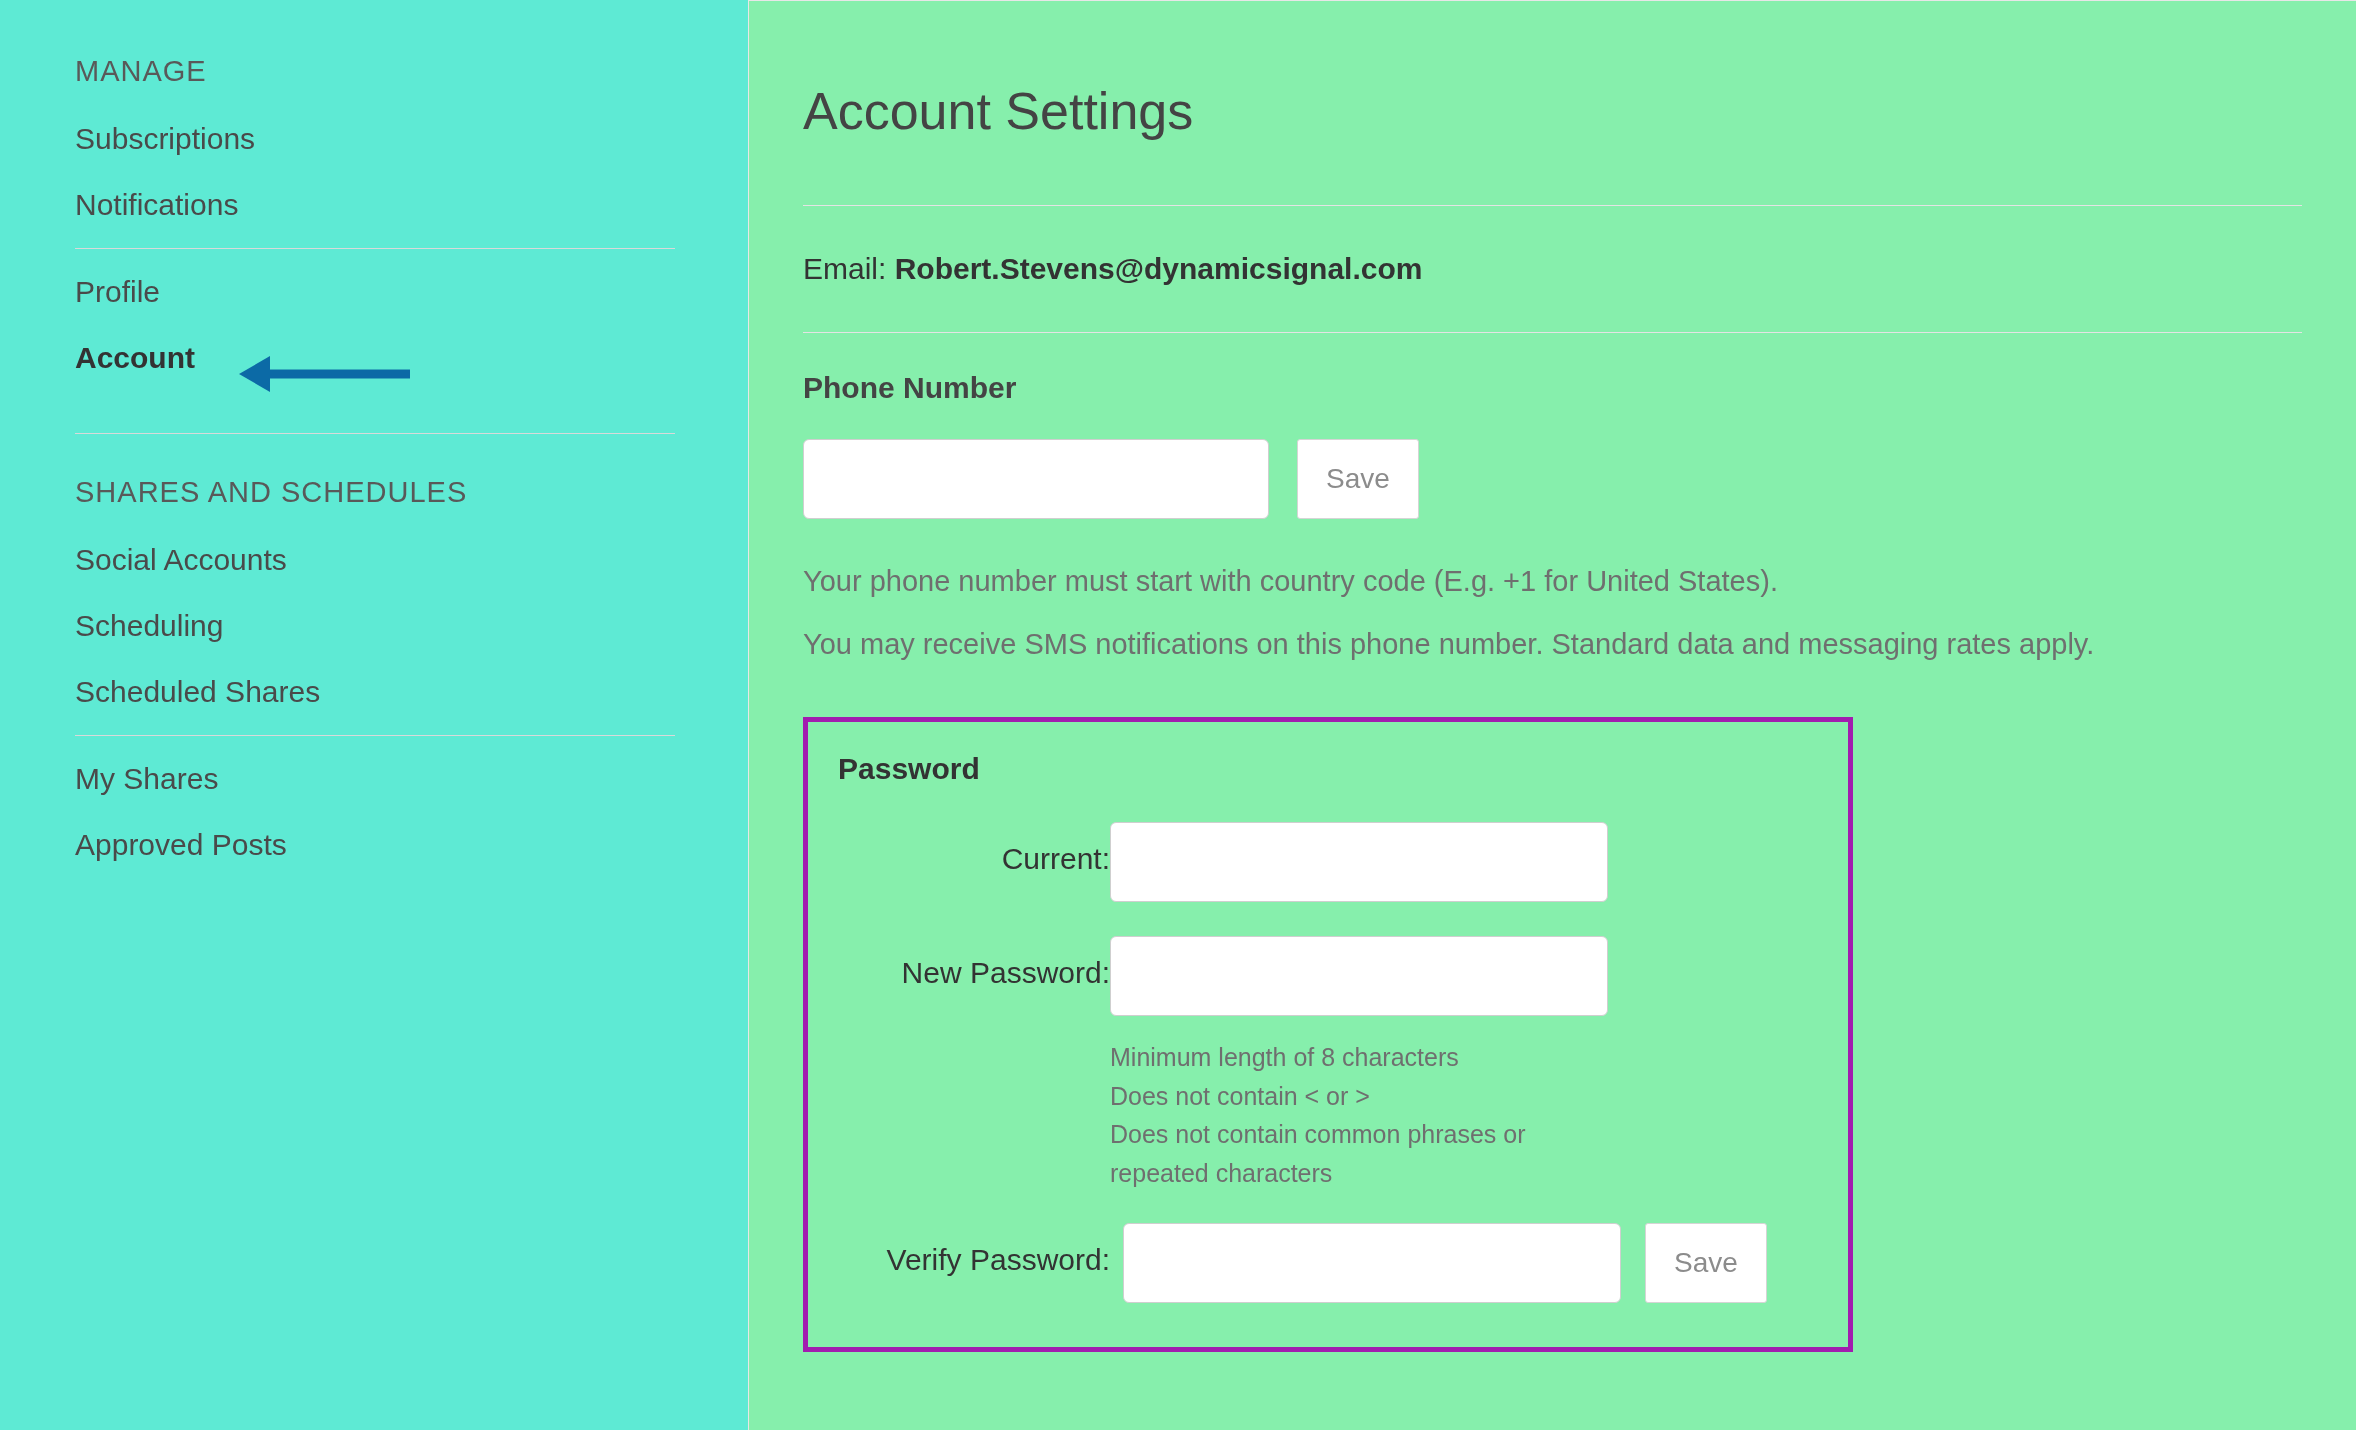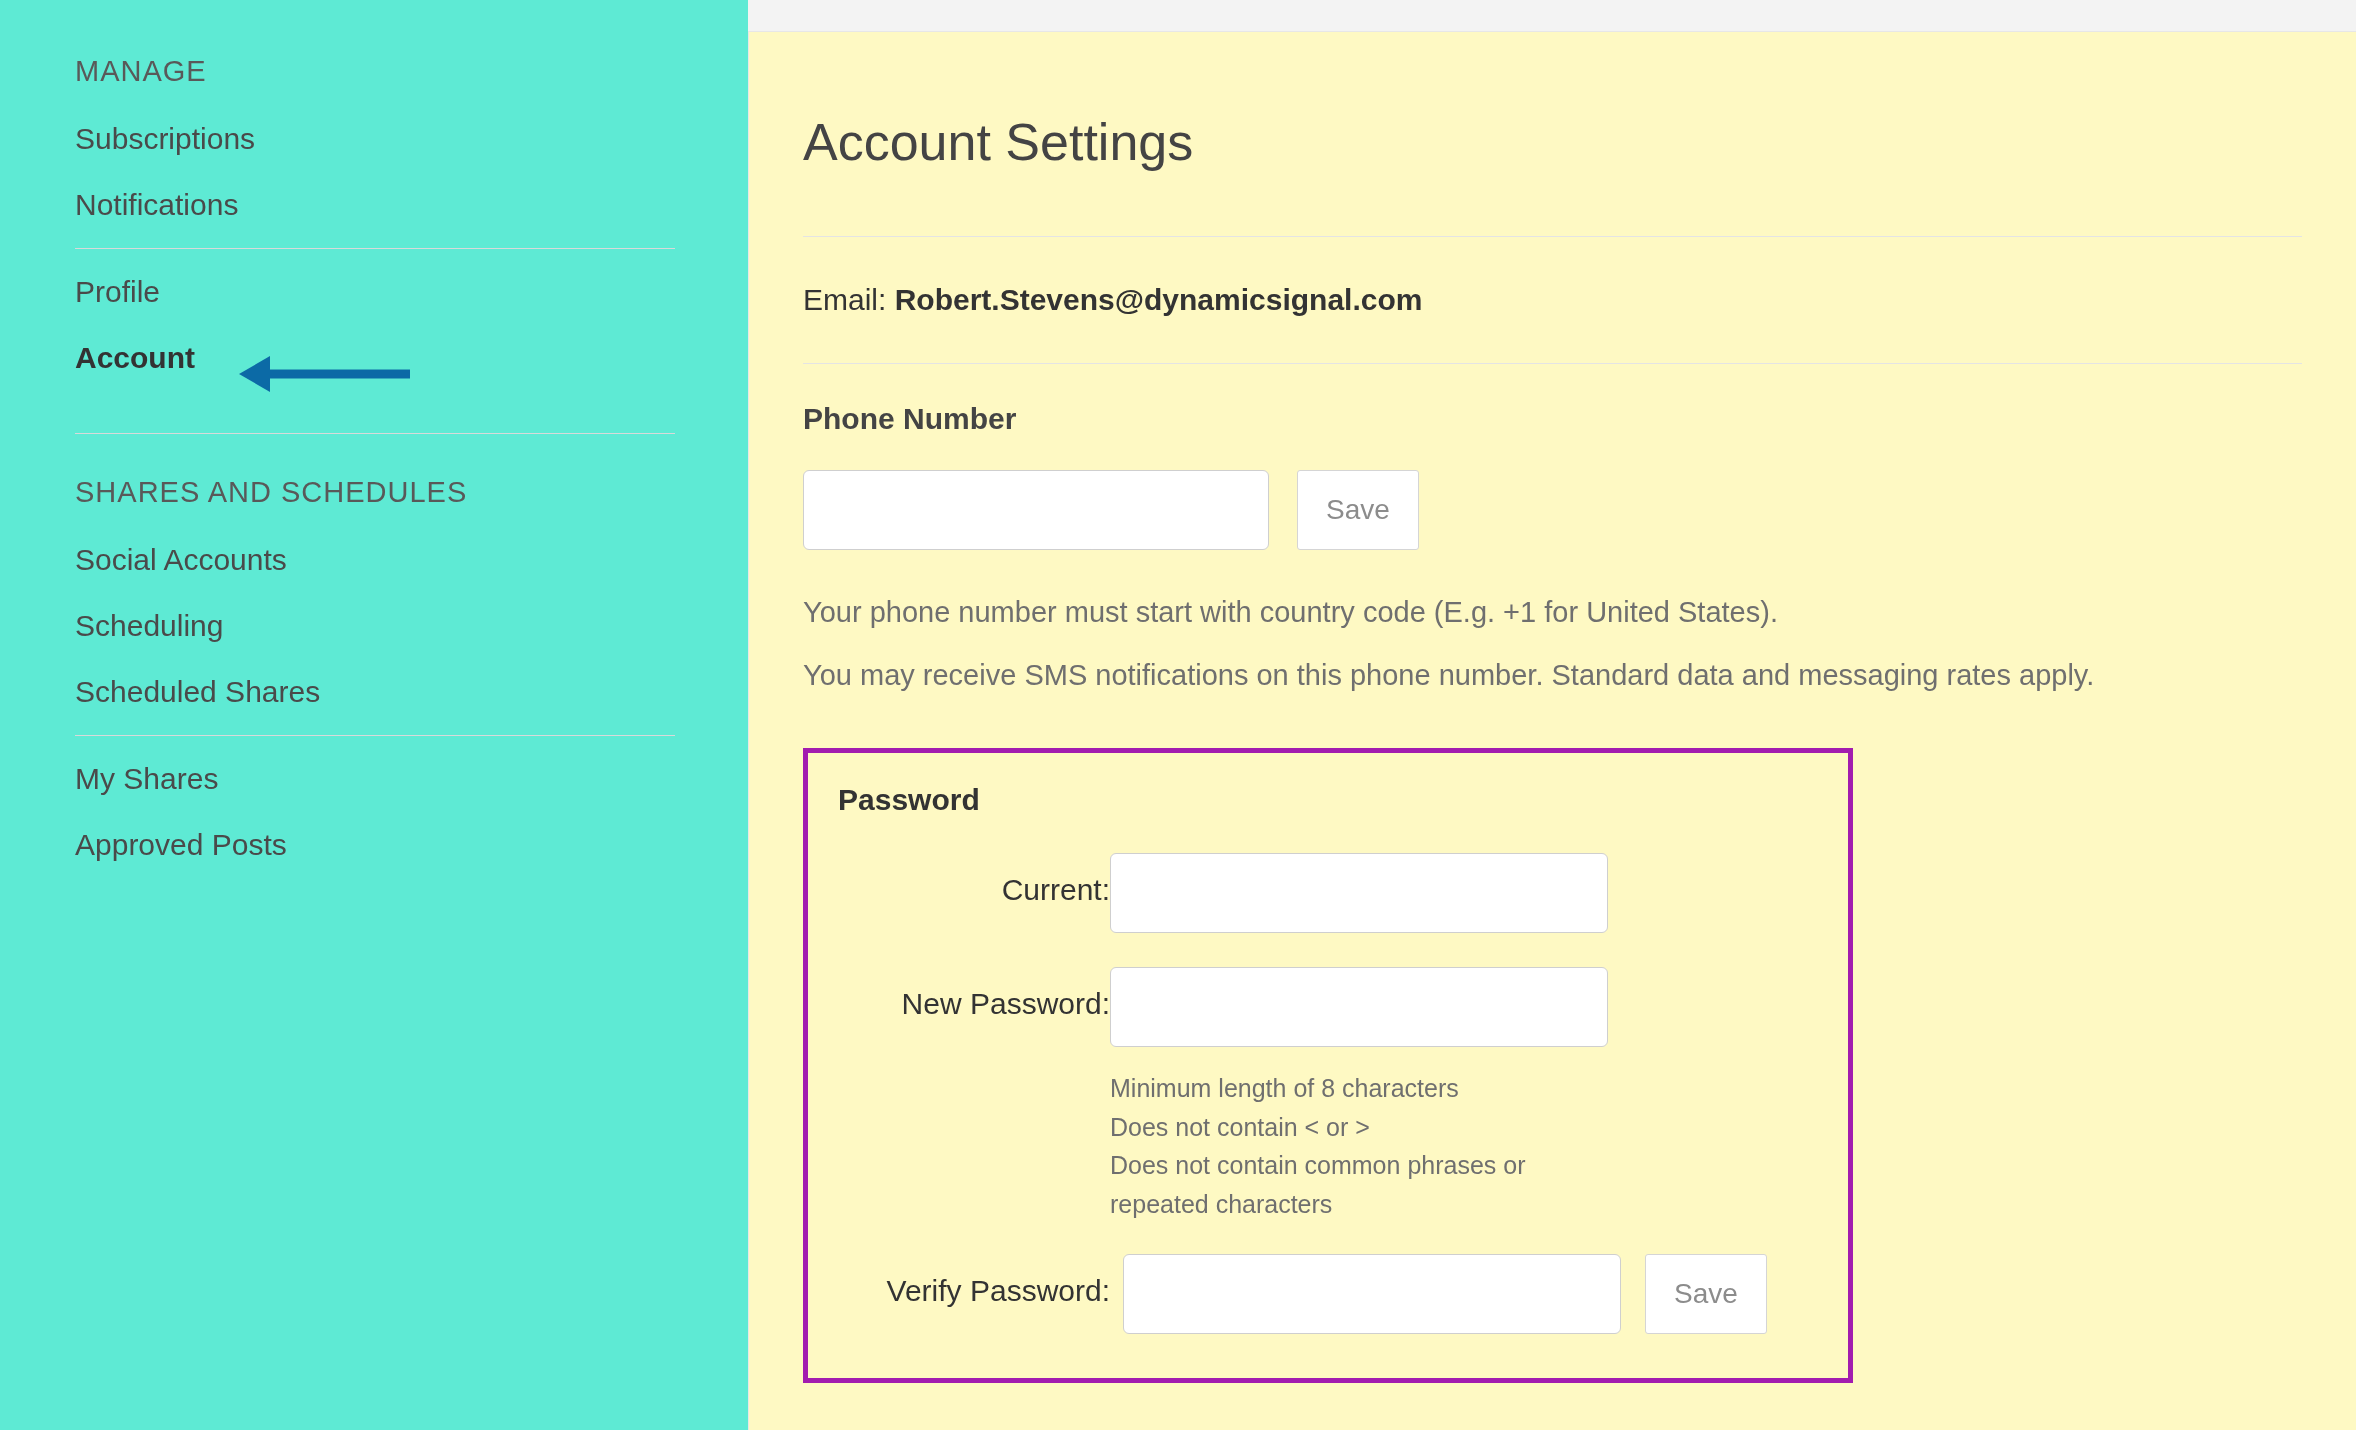--- a/index.html
+++ b/index.html
@@ -41,25 +41,24 @@
     height: 1px;
     background: #d9d9d9;
     margin: 0 0 26px 0;
   }
   .divider.top-gap { margin-top: -6px; }
   .arrow-svg { flex-shrink: 0; }
 
   
   .main {
     flex: 1;
-    background: #fef9c3;
+    background: #86efac;
     border-top: 1px solid #e7e7e7;
     border-left: 1px solid #e7e7e7;
     padding: 80px 54px 0 54px;
-    margin-top: 31px;
   }
   h1.page-title {
     font-size: 52px;
     font-weight: 400;
     color: #444;
     margin-bottom: 64px;
   }
   .thin-divider { height: 1px; background: #e4e4e4; }
 
   .email-row {

